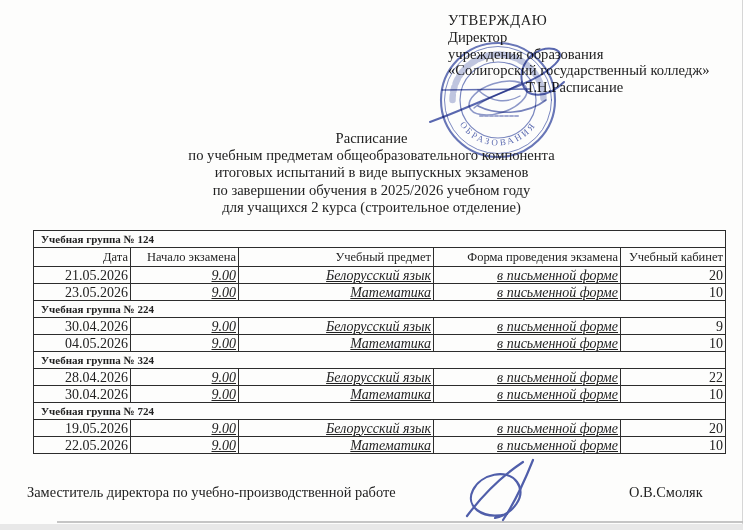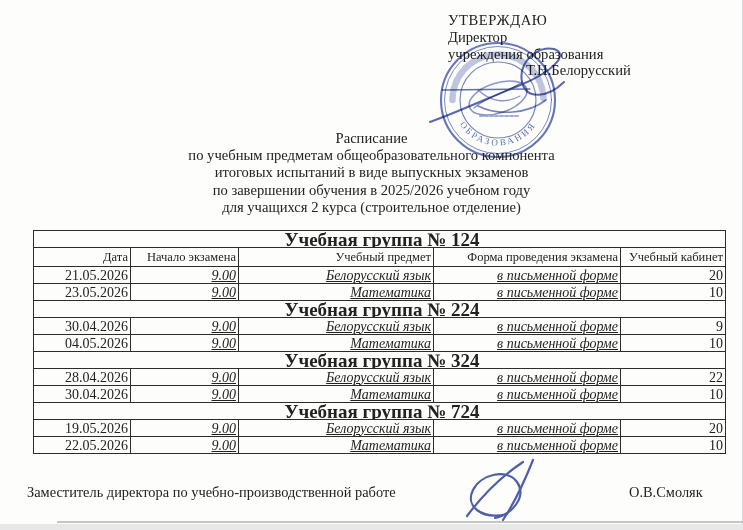--- a/index.html
+++ b/index.html
@@ -24,40 +24,41 @@
   
   .title{position:absolute;left:0;top:130px;width:743px;text-align:center;font-size:14.6px;line-height:17.2px;}
   
   table.sched{position:absolute;left:33px;top:230px;width:692px;border-collapse:collapse;table-layout:fixed;}
   table.sched td{
     border:1px solid #2c2c2c;
     height:16px;padding:0 2px;
     font-size:14px;text-align:right;line-height:15px;
     overflow:hidden;white-space:nowrap;
   }
-  tr.t-group td{text-align:center;font-weight:bold;font-size:19px;padding-left:7px;}
+  tr.t-group td{text-align:left;font-weight:bold;font-size:11px;padding-left:7px;}
   tr.t-head td{font-size:12.5px;height:18px;}
   td.c-time,td.c-subj,td.c-form{font-style:italic;text-decoration:underline;}
   
   .footer-left{position:absolute;left:27px;top:484px;font-size:14.4px;white-space:nowrap;}
   .footer-right{position:absolute;left:629px;top:484px;font-size:14.4px;white-space:nowrap;}
   
   .scan-edge-bottom{position:absolute;left:57px;right:0;bottom:1px;height:2px;background:#8d8d8d;opacity:.5;}
   .scan-edge-right{position:absolute;top:0;bottom:0;right:0;width:1px;background:#bdbdbd;opacity:.6;}
 </style>
 </head>
 <body>
 
 <div class="page">
 
   <div class="approval">
     <div class="affirm">УТВЕРЖДАЮ</div>
     <div>Директор</div>
     <div>учреждения образования</div>
-    <div class="name-line">Т.Н.Белорусский</div>
+    <div>«Солигорский государственный колледж»</div>
+    <div class="name-line">Т.Н.Расписание</div>
   </div>
 
   <svg class="stamp" viewBox="0 0 124 124">
     <g stroke="#4355a8" fill="none" stroke-linecap="round">
       <circle cx="62" cy="62" r="57" stroke-width="2.1" opacity="0.8"></circle>
       <circle cx="62" cy="62" r="53.5" stroke-width="1" opacity="0.7"></circle>
       <circle cx="62" cy="62" r="38" stroke-width="1.2" opacity="0.7"></circle>
 
       <path d="M 16.5 62 A 45.5 45.5 0 0 1 107.5 62" stroke-width="6.5" stroke-dasharray="5 3.5" opacity="0.33"></path>
 

